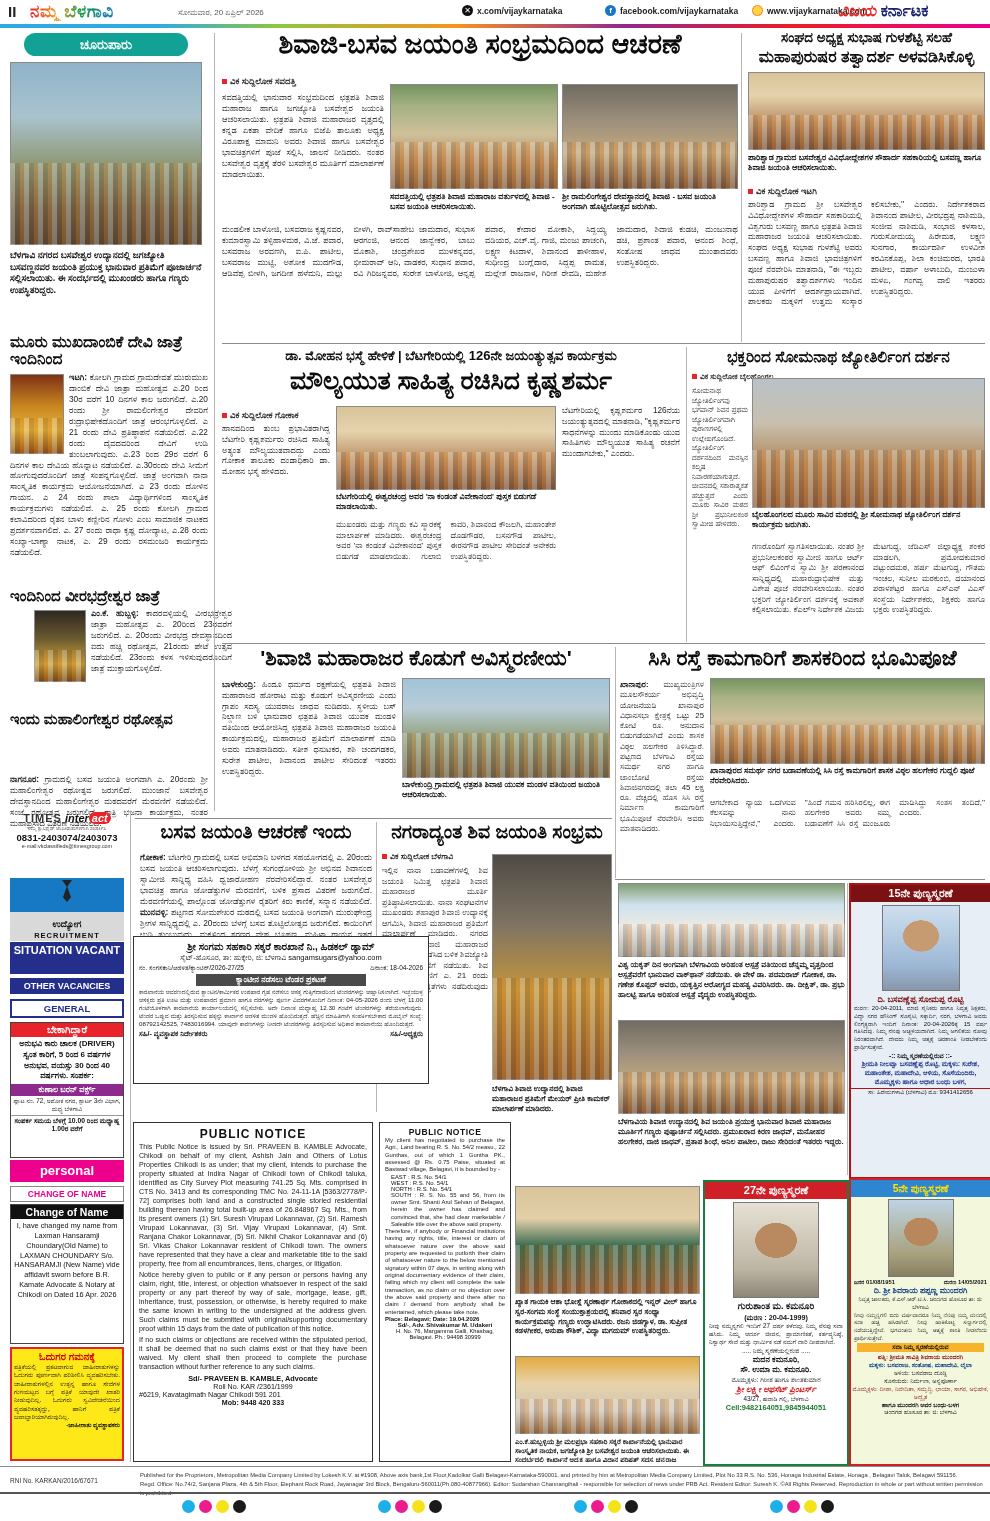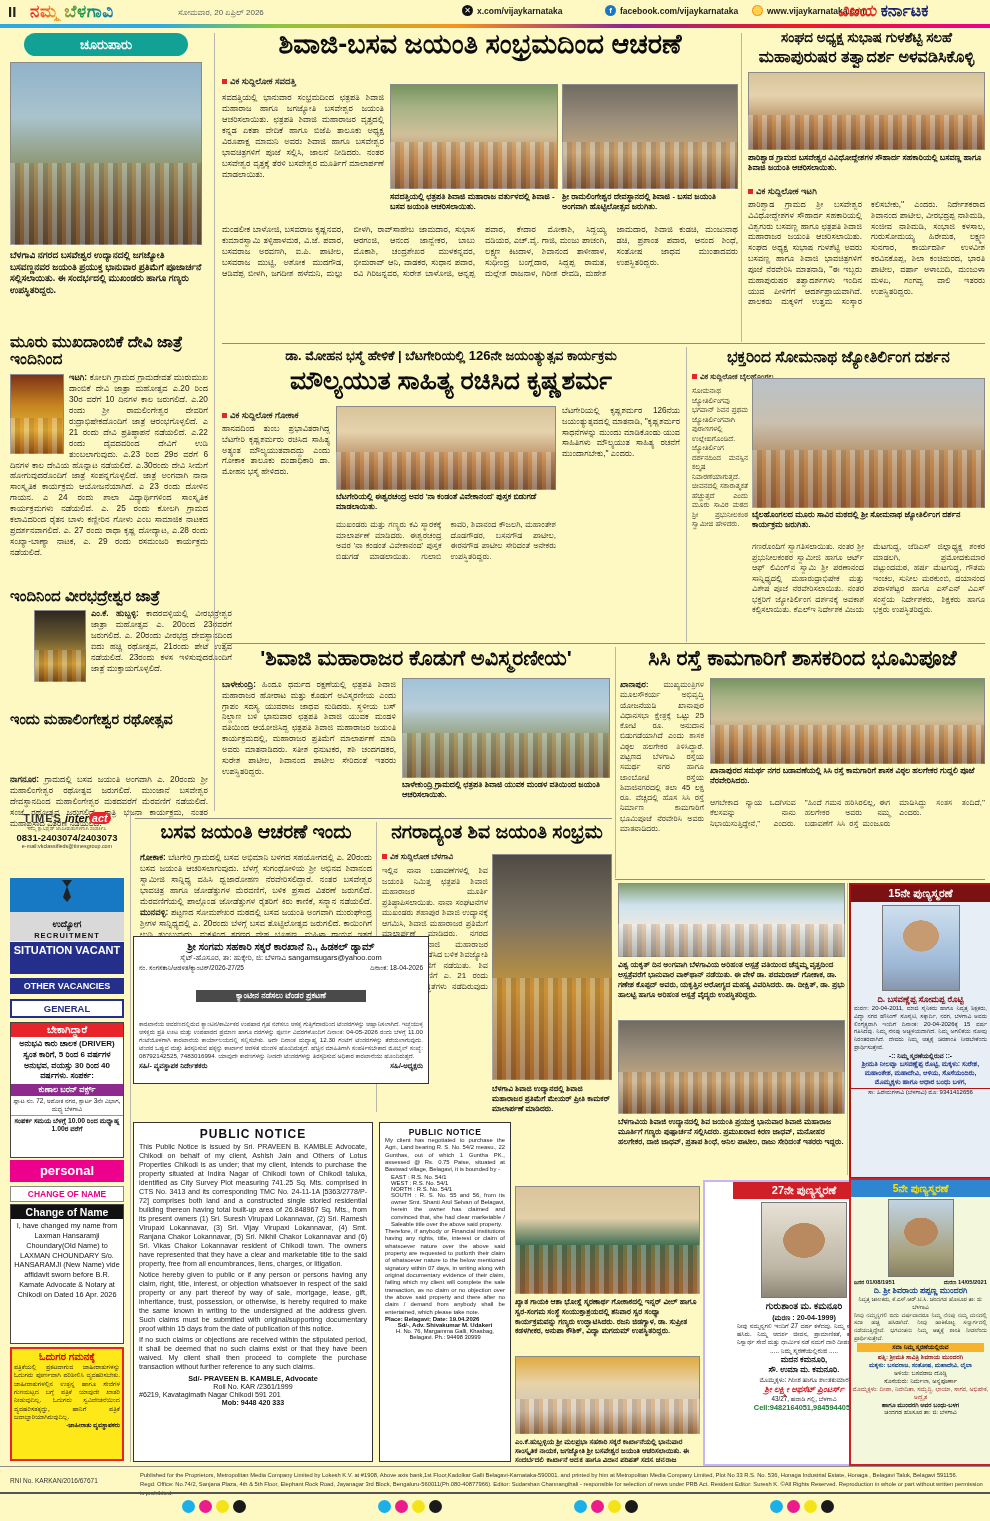--- a/index.html
+++ b/index.html
@@ -1,16 +1,16 @@
 <!DOCTYPE html>
 <html><head>
 <meta charset="utf-8">
 <style>
   html,body{margin:0;padding:0;background:#e9e7e0;}
-  #page{position:relative;width:990px;height:1521px;background:#fef9c3;margin:0 auto;
+  #page{position:relative;width:990px;height:1521px;background:#ffffff;margin:0 auto;
     font-family:"Liberation Sans","DejaVu Sans",sans-serif;color:#111;overflow:hidden;}
   .abs{position:absolute;}
   .vdiv{position:absolute;width:1px;background:#b9b5ad;}
   .hdiv{position:absolute;height:1px;background:#8f8c86;}
   
   .pgnum{font-size:15px;font-weight:bold;color:#222;}
   .masthead{font-size:17px;font-weight:bold;color:#b5191f;letter-spacing:.5px;}
   @supports (-webkit-background-clip:text){
     .masthead{background:linear-gradient(90deg,#e8232a 0%,#f7941d 30%,#1a9c45 60%,#1779c4 100%);
       -webkit-background-clip:text;-webkit-text-fill-color:transparent;}
@@ -235,21 +235,21 @@
   <div class="photo ph-tall" style="left:492px;top:854px;width:120px;height:226px;"></div>
   <div class="abs cap" style="left:492px;top:1084px;width:120px;height:34px;font-size:7.5px;">ಬೆಳಗಾವಿ ಶಿವಾಜಿ ಉದ್ಯಾನದಲ್ಲಿ ಶಿವಾಜಿ ಮಹಾರಾಜರ ಪ್ರತಿಮೆಗೆ ಮೇಯರ್ ಪ್ರೀತಿ ಕಾಮಕರ್ ಮಾಲಾರ್ಪಣೆ ಮಾಡಿದರು.</div>
 
   <div class="abs noticebox" style="left:133px;top:936px;width:284px;height:138px;">
     <div class="ntitle" style="font-size:10px;">ಶ್ರೀ ಸಂಗಮ ಸಹಕಾರಿ ಸಕ್ಕರೆ ಕಾರಖಾನೆ ನಿ., ಹಿಡಕಲ್ ಡ್ಯಾಮ್</div>
     <div class="ntitle" style="font-size:7.5px;font-weight:normal;">ಸೈಟ್-ಹೊಸೂರ, ತಾ: ಹುಕ್ಕೇರಿ, ಜಿ: ಬೆಳಗಾವಿ sangamsugars@yahoo.com</div>
     <div style="display:flex;justify-content:space-between;font-size:6.5px;margin-top:1px;">
       <span>ನಂ. ಸಂಗಸಕಾನಿ/ಆಡಳಿತ/ಕ್ಯಾಂಟಿನ್/2026-27/25</span>
       <span>ದಿನಾಂಕ: 18-04-2026</span>
     </div>
-    <div style="background:#4a4a4a;color:#fff;font-size:8px;font-weight:bold;text-align:center;width:60%;margin:18px auto;padding:1px 0;">ಕ್ಯಾಂಟೀನ ನಡೆಸಲು ಟೆಂಡರ ಪ್ರಕಟಣೆ</div>
+    <div style="background:#4a4a4a;color:#fff;font-size:8px;font-weight:bold;text-align:center;width:60%;margin:2px auto;padding:1px 0;">ಕ್ಯಾಂಟೀನ ನಡೆಸಲು ಟೆಂಡರ ಪ್ರಕಟಣೆ</div>
     <div class="ntext" style="font-size:6.2px;line-height:1.3;">ಕಾರಖಾನೆಯ ಆವರಣದಲ್ಲಿರುವ ಕ್ಯಾಂಟಿನ/ಕಾರ್ಮಿಕರ ಉಪಹಾರ ಗೃಹ ನಡೆಸಲು ಆಸಕ್ತ ಗುತ್ತಿಗೆದಾರರಿಂದ ಟೆಂಡರಗಳನ್ನು ಆಹ್ವಾನಿಸಲಾಗಿದೆ. ಇಚ್ಛೆಯುಳ್ಳ ಆಸಕ್ತರು ಪ್ರತಿ ಊಟ ಮತ್ತು ಉಪಹಾರದ ಪ್ರಮಾಣ ಹಾಗೂ ದರಗಳನ್ನು ಪೂರ್ಣ ವಿವರಗಳೊಂದಿಗೆ ದಿನಾಂಕ: 04-05-2026 ರಂದು ಬೆಳಗ್ಗೆ 11.00 ಗಂಟೆಯೊಳಗಾಗಿ ಕಾರಖಾನೆಯ ಕಾರ್ಯಾಲಯದಲ್ಲಿ ಸಲ್ಲಿಸಬೇಕು. ಅದೇ ದಿನಾಂಕ ಮಧ್ಯಾಹ್ನ 12.30 ಗಂಟೆಗೆ ಟೆಂಡರಗಳನ್ನು ತೆರೆಯಲಾಗುವುದು. ಟೆಂಡರ ಒಪ್ಪುವ ಮತ್ತು ತಿರಸ್ಕರಿಸುವ ಹಕ್ಕನ್ನು ಕಾರ್ಖಾನೆ ಆಡಳಿತ ಮಂಡಳಿ ಹೊಂದಿರುತ್ತದೆ. ಹೆಚ್ಚಿನ ಮಾಹಿತಿಗಾಗಿ ಸಂಪರ್ಕಿಸಬೇಕಾದ ಮೊಬೈಲ್ ಸಂಖ್ಯೆ: 08792142525, 7483016994. ಯಾವುದೇ ಕಾರಣಗಳನ್ನು ನೀಡದೇ ಟೆಂಡರಗಳನ್ನು ತಿರಸ್ಕರಿಸುವ ಅಧಿಕಾರ ಕಾರಖಾನೆಯು ಹೊಂದಿರುತ್ತದೆ.</div>
     <div style="display:flex;justify-content:space-between;font-size:7px;font-weight:bold;margin-top:2px;">
       <span>ಸಹಿ/- ವ್ಯವಸ್ಥಾಪಕ ನಿರ್ದೇಶಕರು</span>
       <span>ಸಹಿ/-ಅಧ್ಯಕ್ಷರು</span>
     </div>
   </div>
 
   <div class="abs noticebox" style="left:133px;top:1122px;width:228px;height:330px;">
     <div class="ntitle" style="font-size:12px;letter-spacing:1px;">PUBLIC NOTICE</div>
     <div class="ntext" style="font-size:7.1px;line-height:1.27;margin-top:2px;">This Public Notice is issued by Sri. PRAVEEN B. KAMBLE Advocate, Chikodi on behalf of my client, Ashish Jain and Others of Lotus Properties Chikodi is as under; that my client, intends to purchase the property situated at Indira Nagar of Chikodi town of Chikodi taluka, identified as City Survey Plot measuring 741.25 Sq. Mts. comprised in CTS No. 3413 and its corresponding TMC No. 24-11-1A [5363/2778/P-72] comprises both land and a constructed single storied residential building thereon having total built-up area of 26.848967 Sq. Mts., from its present owners (1) Sri. Suresh Virupaxi Lokannavar, (2) Sri. Ramesh Virupaxi Lokannavar, (3) Sri. Vijay Virupaxi Lokannavar, (4) Smt. Ranjana Chakor Lokannavar, (5) Sri. Nikhil Chakor Lokannavar and (6) Sri. Vikas Chakor Lokannavar resident of Chikodi town. The owners have represented that they have a clear and marketable title to the said property, free from all encumbrances, liens, charges, or litigation.</div>
@@ -289,21 +289,21 @@
   <div class="obit" style="left:849px;top:883px;width:139px;height:292px;border:2px solid #b01216;background:#e8eef6;">
     <div class="obhdr" style="background:#7c1113;font-size:11px;padding:2px 0;">15ನೇ ಪುಣ್ಯಸ್ಮರಣೆ</div>
     <div class="portrait" style="width:78px;height:86px;margin:3px auto;"></div>
     <div class="obtxt" style="font-size:8.4px;font-weight:bold;color:#7c1113;">ದಿ. ಬಸವಣ್ಣೆಪ್ಪ ಸೋಮಪ್ಪ ರೊಟ್ಟಿ</div>
     <div class="obtxt" style="font-size:6px;padding:0 3px;text-align:justify;">ಮರಣ: 20-04-2011, ಮಾಜಿ ಸೈನಿಕರು ಹಾಗೂ ನಿವೃತ್ತ ಶಿಕ್ಷಕರು, ವಿದ್ಯಾ ನಗರ ಹೌಸಿಂಗ್ ಸೊಸೈಟಿ, ಸಕ್ಕಾರ್ದಿ, ನರಗ, ಬೆಳಗಾವಿ ಅವರು ಲಿಂಗೈಕ್ಯರಾಗಿ ಇಂದಿಗೆ ದಿನಾಂಕ: 20-04-2026ಕ್ಕೆ 15 ವರ್ಷ ಗತಿಸಿದವು. ನಿಮ್ಮ ನೆನಪು ಅಚ್ಚಳಿಯದಾಗಿದೆ. ನಿಮ್ಮ ಅಗಲಿಕೆಯ ನೋವು ನಿರಂತರವಾಗಿದೆ. ದೇವರು ನಿಮ್ಮ ಆತ್ಮಕ್ಕೆ ಚಿರಶಾಂತಿ ನೀಡಬೇಕೆಂದು ಪ್ರಾರ್ಥಿಸುತ್ತೇವೆ.</div>
     <div class="obtxt" style="font-size:6.5px;font-weight:bold;">-:: ನಿಮ್ಮ ಸ್ಮರಣೆಯಲ್ಲಿರುವ ::-</div>
     <div class="obtxt" style="font-size:6.8px;font-weight:bold;color:#233a8c;padding:0 3px;">ಶ್ರೀಮತಿ ನೀಲವ್ವಾ ಬಸವಣ್ಣೆಪ್ಪ ರೊಟ್ಟಿ, ಮಕ್ಕಳು: ಸುರೇಶ, ಮಹಾಂತೇಶ, ಮಹಾದೇವಿ, ಆಳಿಯ, ಸೊಸೆಯಂದಿರು, ಮೊಮ್ಮಕ್ಕಳು ಹಾಗೂ ಆಧಾರ ಬಂಧು ಬಳಗ,</div>
     <div class="obtxt" style="font-size:6px;border-top:1px solid #b01216;margin-top:1px;">ಸಾ: ಹಿರೇಮಗಳಾವಿ (ಬೆಳಗಾವಿ) ಮೊ: 9341412656</div>
   </div>
 
-  <div class="obit" style="left:703px;top:1180px;width:142px;height:282px;border:2px solid #c4b5fd;background:#fff;padding-left:28px;">
+  <div class="obit" style="left:703px;top:1180px;width:142px;height:282px;border:2px solid #15803d;background:#fff;">
     <div class="obhdr" style="background:#d01f26;font-size:11px;padding:2px 0;">27ನೇ ಪುಣ್ಯಸ್ಮರಣೆ</div>
     <div class="portrait" style="width:86px;height:96px;margin:3px auto;background:radial-gradient(ellipse 40% 30% at 50% 40%,#b98a60 0 60%,rgba(0,0,0,0) 61%),linear-gradient(180deg,#e7e2d6 0%,#bdb5a4 70%,#8c8474 100%);"></div>
     <div class="obtxt" style="font-size:9px;font-weight:bold;">ಗುರುಶಾಂತ ಮ. ಕಮನೂರಿ</div>
     <div class="obtxt" style="font-size:7.2px;font-weight:bold;">(ಮರಣ : 20-04-1999)</div>
     <div class="obtxt" style="font-size:6.3px;padding:0 4px;text-align:justify;">ನೀವು ನಮ್ಮನ್ನಗಲಿ ಇಂದಿಗೆ 27 ವರ್ಷ ಕಳೆದವು. ನಿಮ್ಮ ನೆನಪು ಸದಾ ಹಸಿರು. ನಿಮ್ಮ ಆದರ್ಶ ಜೀವನ, ಪ್ರಾಮಾಣಿಕತೆ, ಕರ್ತವ್ಯನಿಷ್ಠೆ, ನಿಸ್ವಾರ್ಥ ಸೇವೆ ಮತ್ತು ಧಾರ್ಮಿಕ ನಡೆ ನಮಗೆ ದಾರಿ ದೀಪವಾಗಿವೆ.</div>
     <div class="obtxt" style="font-size:6.5px;">..... ನಿಮ್ಮ ಸ್ಮರಣೆಯಲ್ಲಿರುವ .....</div>
     <div class="obtxt" style="font-size:8px;font-weight:bold;">ಮದನ ಕಮನೂರಿ,</div>
     <div class="obtxt" style="font-size:8px;font-weight:bold;">ಸೌ. ಉಮಾ ಮ. ಕಮನೂರಿ.</div>
     <div class="obtxt" style="font-size:6.6px;">ಮೊಮ್ಮಕ್ಕಳು: ಗಿರೀಶ ಹಾಗೂ ಶಾಂತಕುಮಾರ</div>
     <div class="obtxt" style="font-size:8.4px;font-weight:bold;color:#d01f26;font-style:italic;">ಶ್ರೀ ಲಕ್ಷ್ಮೀ ಆಫಸೆಟ್ ಪ್ರಿಂಟರ್ಸ್</div>

